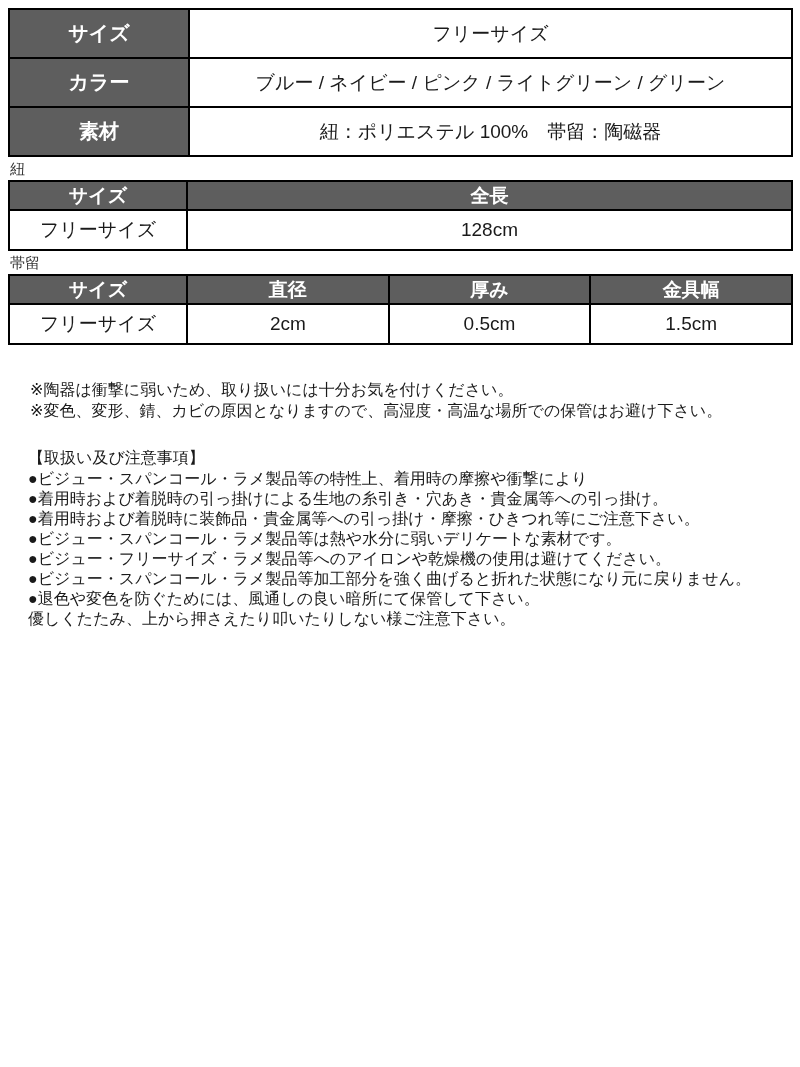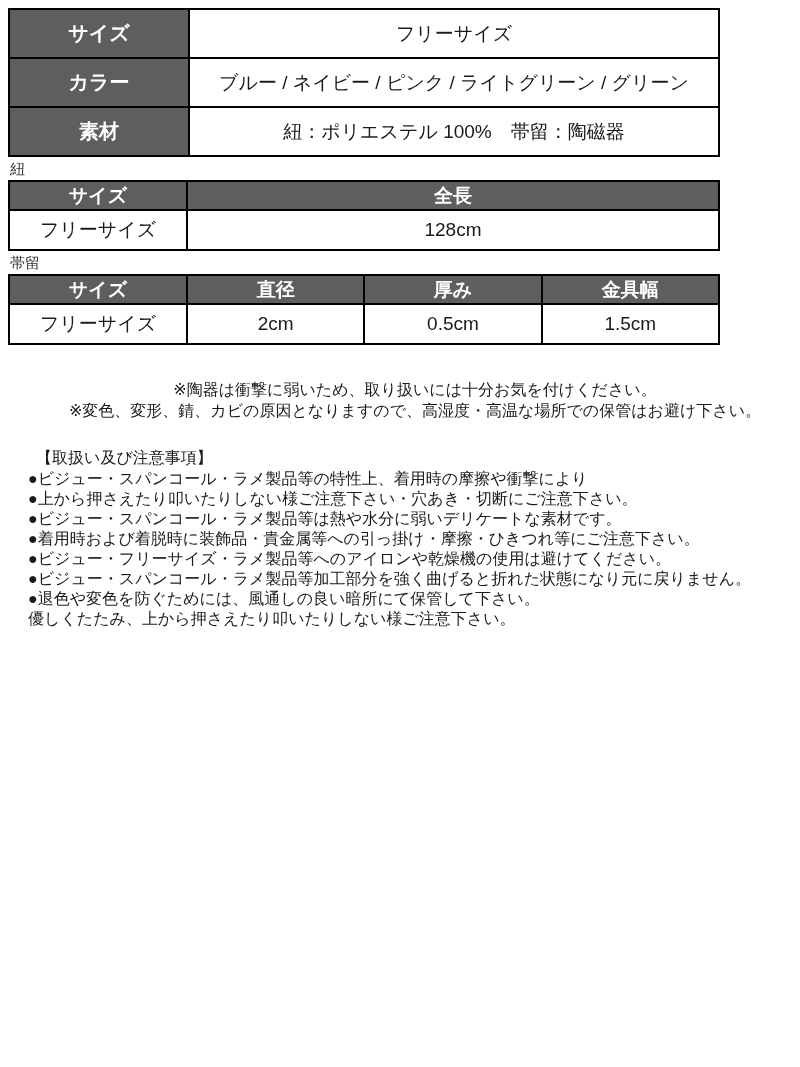--- a/index.html
+++ b/index.html
@@ -14,21 +14,21 @@
   html,body{margin:0;padding:0;}
   body{background:#f5f5f5;}
   .page{
     width:800px;height:1067px;background:var(--page-bg);
     font-family:"Liberation Sans","DejaVu Sans",sans-serif;
     color:var(--text);position:relative;overflow:hidden;
     padding-top:8px;
   }
   table{
     border-collapse:collapse;table-layout:fixed;
-    width:712px;margin-left:8px;
+    width:785px;margin-left:8px;
   }
   th,td{border:2px solid var(--border);padding:0 6px;text-align:center;overflow:hidden;}
   thead th{
     background:var(--header-bg);color:var(--header-text);
     font-weight:bold;font-size:19px;height:29px;
   }
   
   .spec-table th.row-label{
     width:180px;background:var(--header-bg);color:var(--header-text);
     font-weight:bold;font-size:20px;
@@ -41,23 +41,23 @@
     margin:3px 0 2px 10px;line-height:18px;
   }
   .section-label.second{}
   
   .data-table tbody tr{height:40px;}
   .data-table td{font-size:19px;}
   .col-size{width:178px;}
   .fuzoku-table{margin-top:26px;}
   .fuzoku-table tbody tr{height:40px;}
   
-  .notes{margin:34px 0 0 30px;font-size:16px;line-height:21px;text-align:center;}
+  .notes{margin:34px 0 0 30px;font-size:16px;line-height:21px;}
   .care{margin:27px 0 0 28px;font-size:16px;line-height:20px;}
-  .care .care-title{margin-bottom:1px;margin-left:8px;}
+  .care .care-title{margin-bottom:1px;}
   .text-line{white-space:nowrap;}
 </style>
 </head>
 <body>
 
 <div class="page">
 
   <table class="spec-table">
     <tbody>
       <tr>
@@ -113,22 +113,22 @@
 
 
   <div class="notes">
     <div class="text-line">※陶器は衝撃に弱いため、取り扱いには十分お気を付けください。</div>
     <div class="text-line">※変色、変形、錆、カビの原因となりますので、高湿度・高温な場所での保管はお避け下さい。</div>
   </div>
 
   <div class="care">
     <div class="text-line care-title">【取扱い及び注意事項】</div>
     <div class="text-line">●ビジュー・スパンコール・ラメ製品等の特性上、着用時の摩擦や衝撃により</div>
-    <div class="text-line">●上から押さえたり叩いたりしない様ご注意下さい・穴あき・切断にご注意下さい。</div>
+    <div class="text-line">●着用時および着脱時の引っ掛けによる生地の糸引き・穴あき・貴金属等への引っ掛け。</div>
+    <div class="text-line">●着用時および着脱時に装飾品・貴金属等への引っ掛け・摩擦・ひきつれ等にご注意下さい。</div>
     <div class="text-line">●ビジュー・スパンコール・ラメ製品等は熱や水分に弱いデリケートな素材です。</div>
-    <div class="text-line">●着用時および着脱時に装飾品・貴金属等への引っ掛け・摩擦・ひきつれ等にご注意下さい。</div>
     <div class="text-line">●ビジュー・フリーサイズ・ラメ製品等へのアイロンや乾燥機の使用は避けてください。</div>
     <div class="text-line">●ビジュー・スパンコール・ラメ製品等加工部分を強く曲げると折れた状態になり元に戻りません。</div>
     <div class="text-line">●退色や変色を防ぐためには、風通しの良い暗所にて保管して下さい。</div>
     <div class="text-line">優しくたたみ、上から押さえたり叩いたりしない様ご注意下さい。</div>
   </div>
 
 </div>
 
 </body></html>

